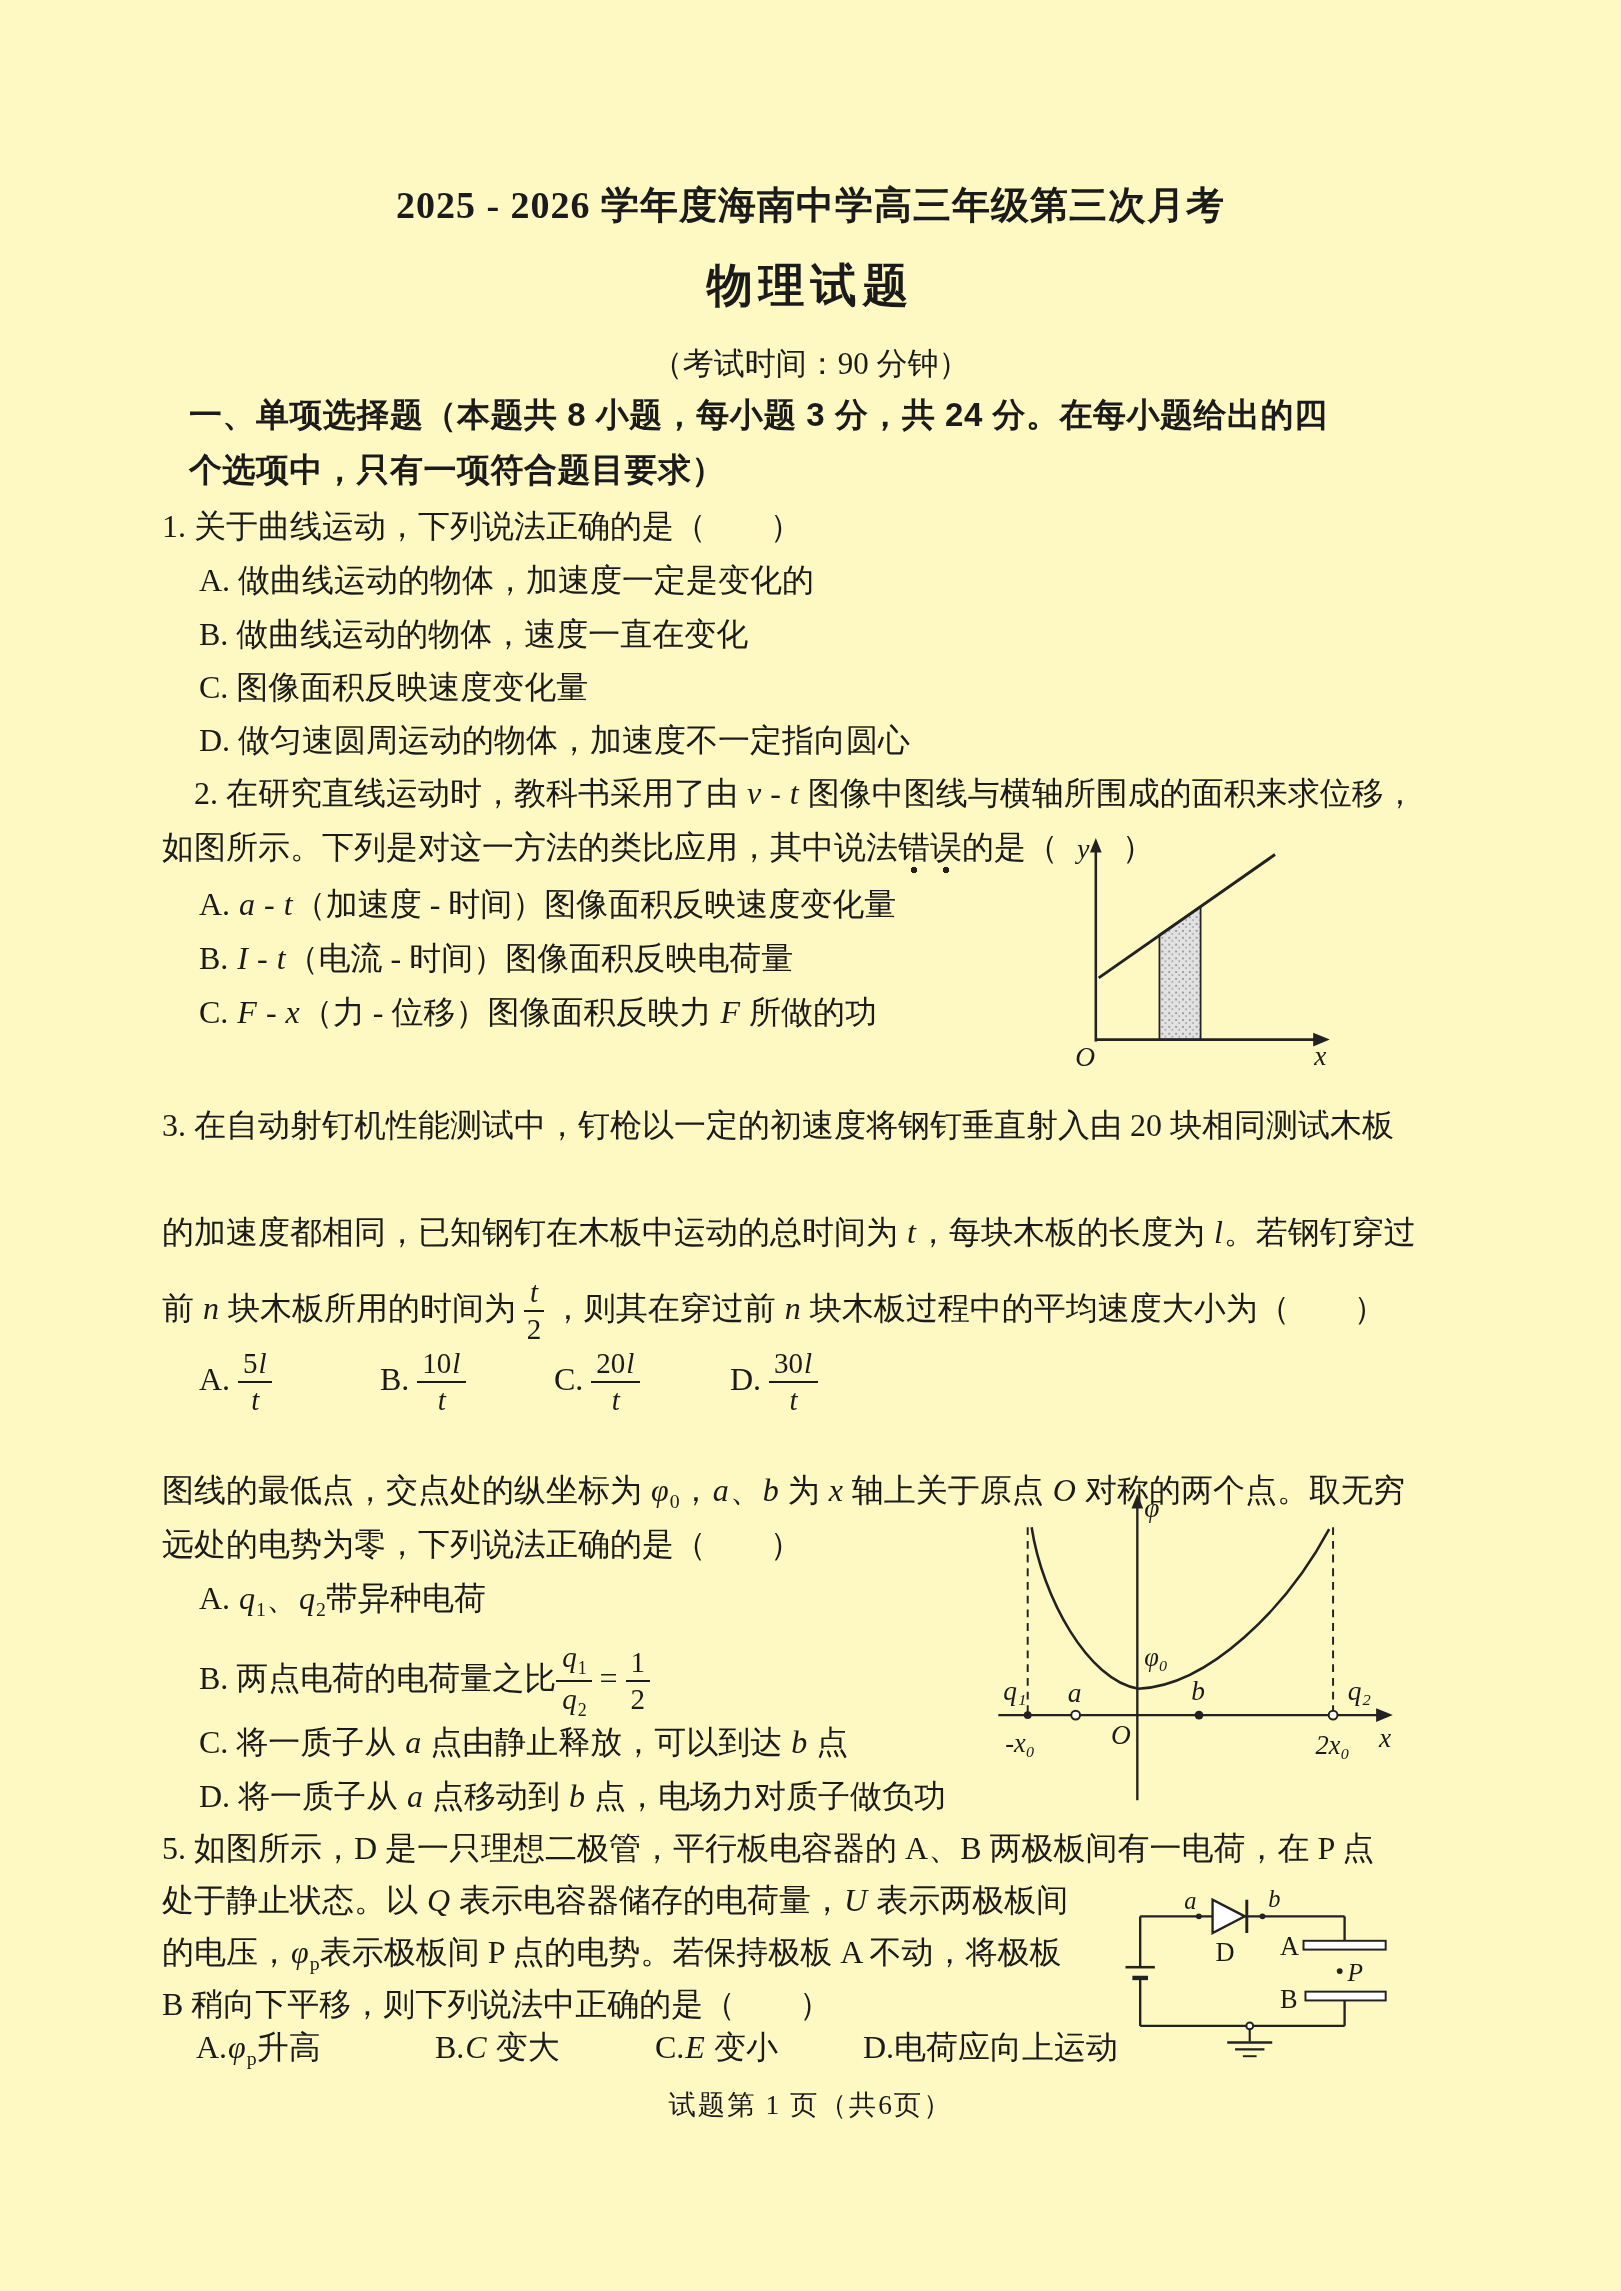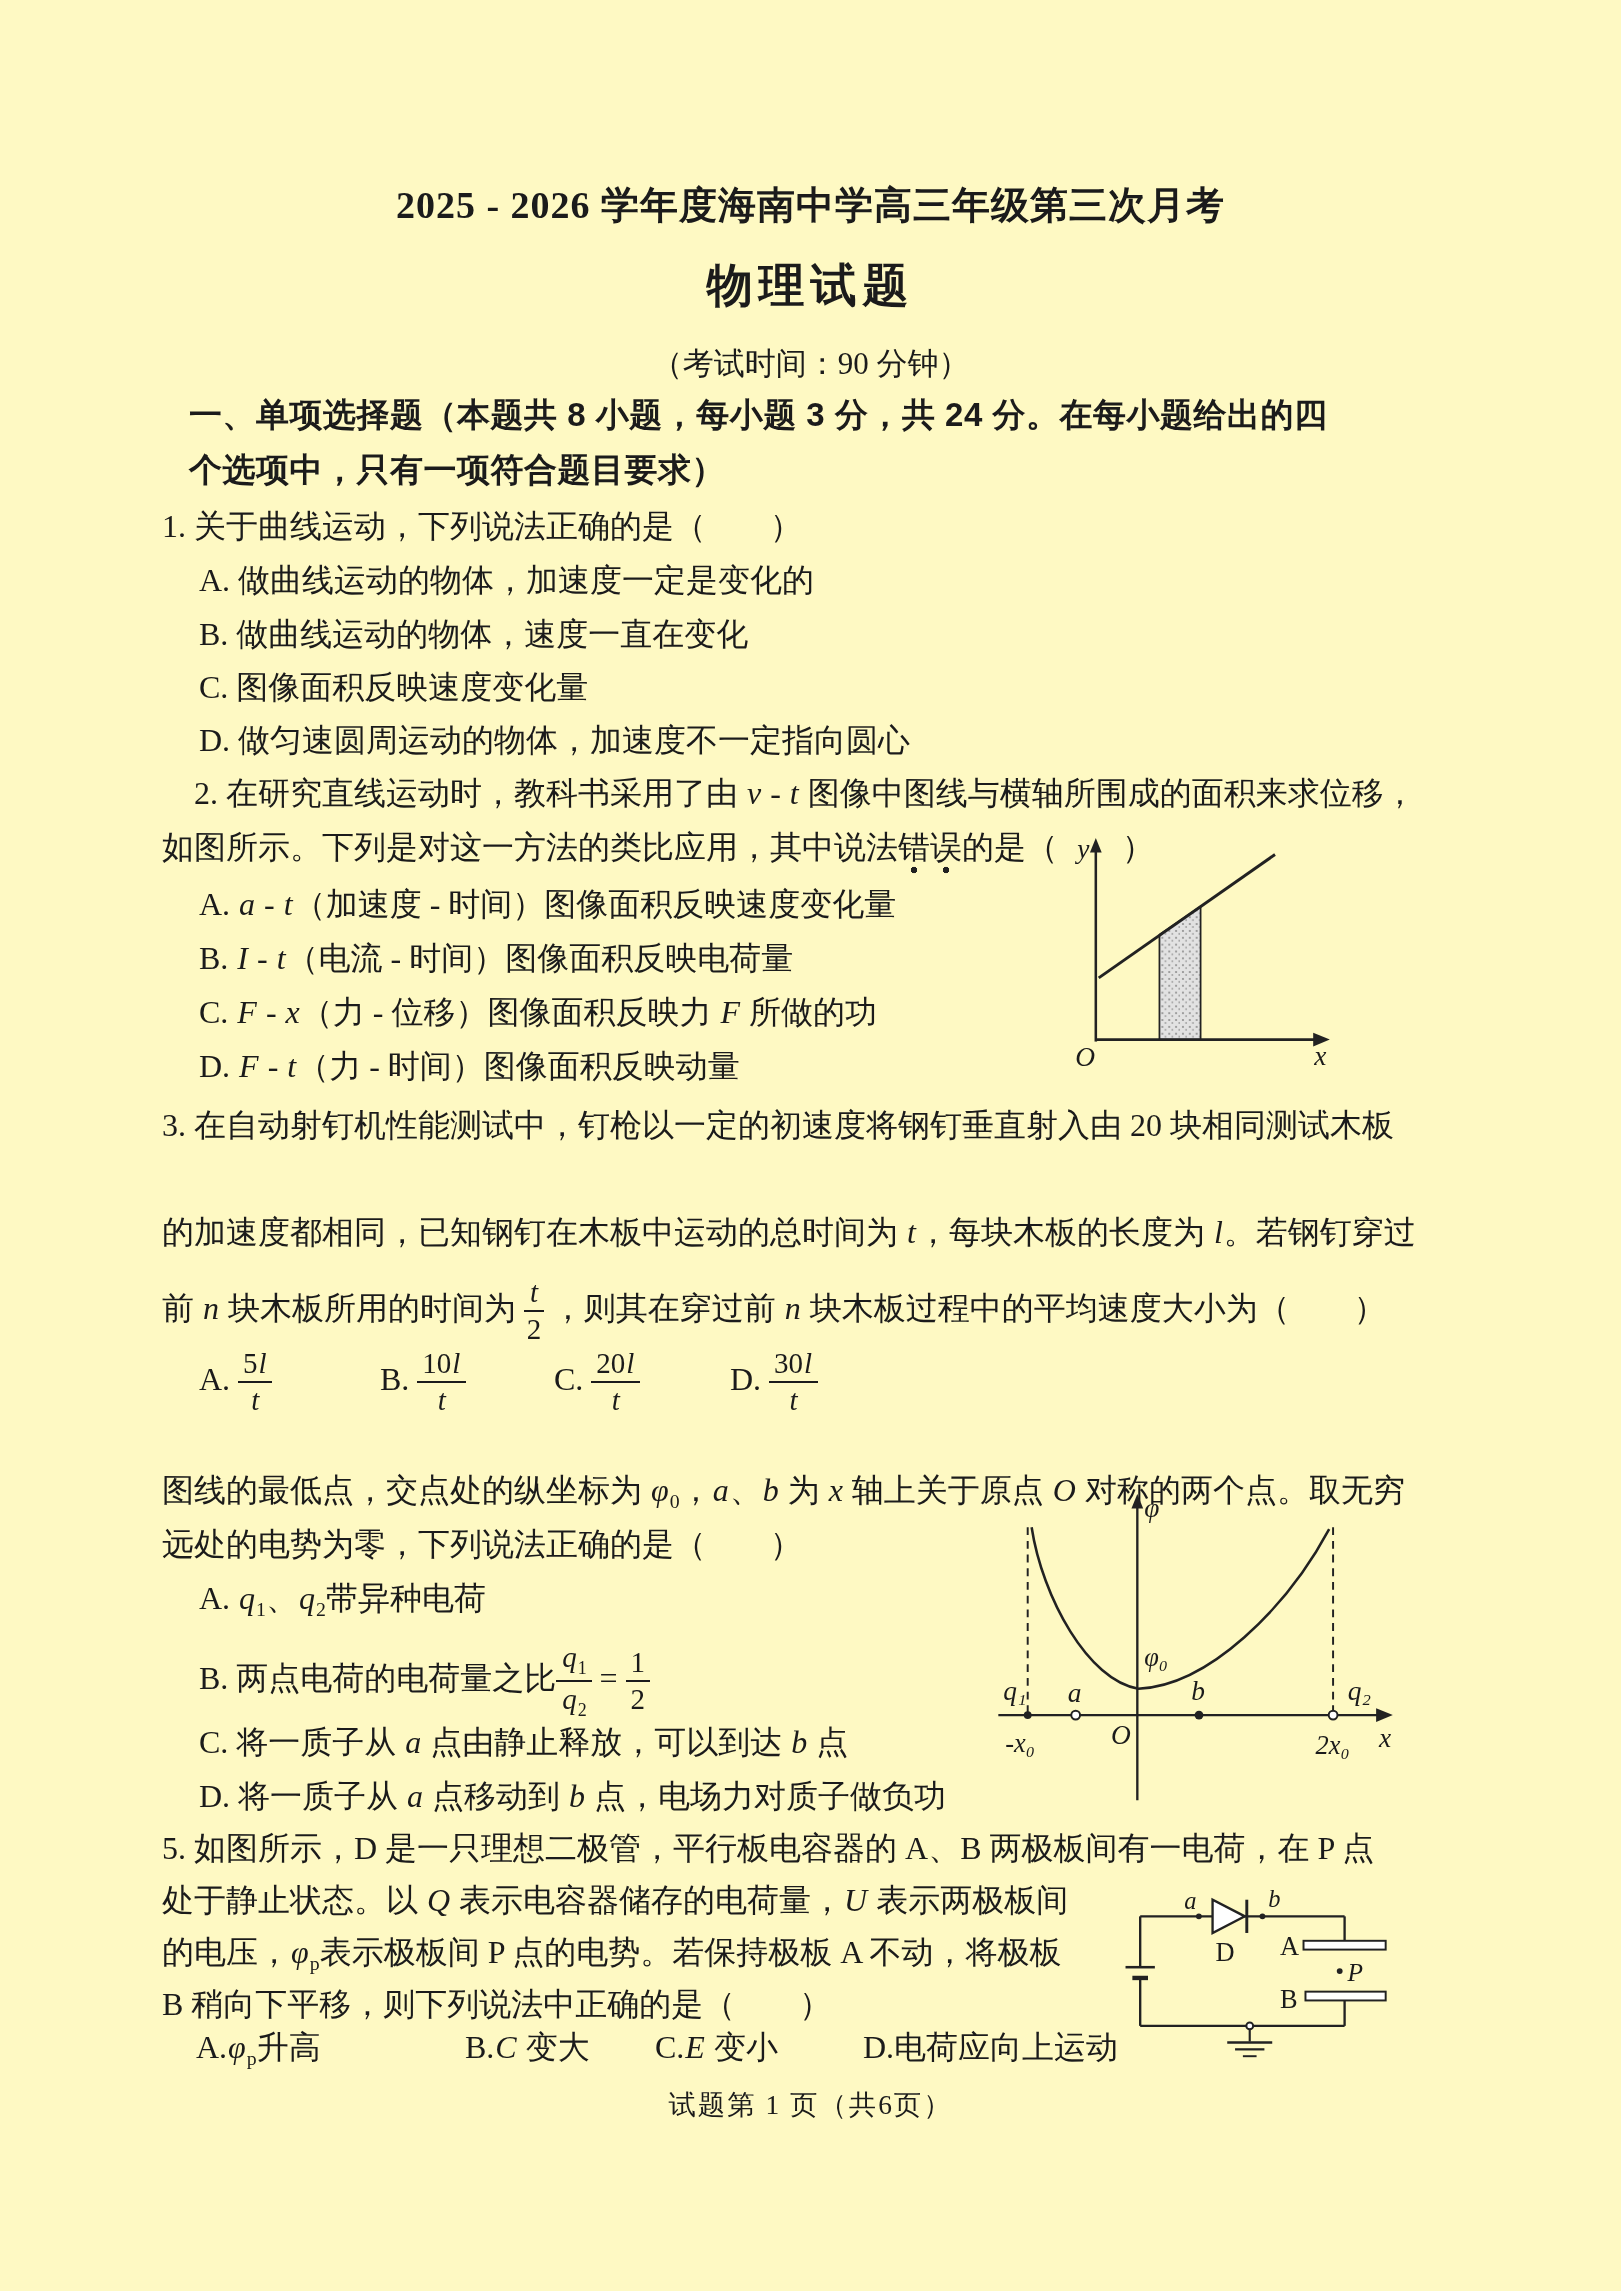--- a/index.html
+++ b/index.html
@@ -45,21 +45,20 @@
   <div class="ln opt" style="top:560px;left:199px;">A. 做曲线运动的物体，加速度一定是变化的</div>
   <div class="ln opt" style="top:614px;left:199px;">B. 做曲线运动的物体，速度一直在变化</div>
   <div class="ln opt" style="top:667px;left:199px;">C. 图像面积反映速度变化量</div>
   <div class="ln opt" style="top:720px;left:199px;">D. 做匀速圆周运动的物体，加速度不一定指向圆心</div>
 
   <div class="ln" style="top:773px;left:162px;margin-left:32px;">2. 在研究直线运动时，教科书采用了由 <i>v</i> - <i>t</i> 图像中图线与横轴所围成的面积来求位移，</div>
   <div class="ln" style="top:827px;left:162px;"><span>如图所示。下列是对这一方法的类比应用，其中说法</span><span class="emph">错误</span><span>的是（　　）</span></div>
   <div class="ln opt" style="top:884px;left:199px;">A. <i>a</i> - <i>t</i>（加速度 - 时间）图像面积反映速度变化量</div>
   <div class="ln opt" style="top:938px;left:199px;">B. <i>I</i> - <i>t</i>（电流 - 时间）图像面积反映电荷量</div>
   <div class="ln opt" style="top:992px;left:199px;">C. <i>F</i> - <i>x</i>（力 - 位移）图像面积反映力 <i>F</i> 所做的功</div>
-  <div class="ln opt" style="top:1046px;left:199px;">D. <i>F</i> - <i>t</i>（力 - 时间）图像面积反映动量</div>
 
   <svg class="fig" style="left:1071px;top:833px;" width="267" height="235" viewBox="0 0 272 240">
     <defs>
       <pattern id="stip" width="7" height="7" patternUnits="userSpaceOnUse">
         <rect width="7" height="7" fill="#e2e2e2"></rect>
         <circle cx="2" cy="2" r="1.1" fill="#8d8d8d"></circle>
         <circle cx="5.2" cy="5" r="0.9" fill="#9d9d9d"></circle>
       </pattern>
     </defs>
     <polygon points="90,211 90,104 132,75 132,211" fill="url(#stip)" stroke="#222" stroke-width="1.8"></polygon>
@@ -110,21 +109,21 @@
     <text x="10" y="268" font-size="27" font-style="italic">-x₀</text>
     <text x="327" y="270" font-size="27" font-style="italic">2x₀</text>
     <text x="392" y="263" font-size="28" font-style="italic">x</text>
   </svg>
 
   <div class="ln" style="top:1828px;left:162px;">5. 如图所示，D 是一只理想二极管，平行板电容器的 A、B 两极板间有一电荷，在 P 点</div>
   <div class="ln" style="top:1880px;left:162px;">处于静止状态。以 <i>Q</i> 表示电容器储存的电荷量，<i>U</i> 表示两极板间</div>
   <div class="ln" style="top:1932px;left:162px;">的电压，<i>φ</i><sub>p</sub>表示极板间 P 点的电势。若保持极板 A 不动，将极板</div>
   <div class="ln" style="top:1984px;left:162px;">B 稍向下平移，则下列说法中正确的是（　　）</div>
   <div class="ln opt" style="top:2027px;left:196px;">A.<i>φ</i><sub>p</sub>升高</div>
-  <div class="ln opt" style="top:2027px;left:465px;">B.<i>C</i> 变大</div>
+  <div class="ln opt" style="top:2027px;left:435px;">B.<i>C</i> 变大</div>
   <div class="ln opt" style="top:2027px;left:655px;">C.<i>E</i> 变小</div>
   <div class="ln opt" style="top:2027px;left:863px;">D.电荷应向上运动</div>
 
   <svg class="fig" style="left:1125px;top:1887px;" width="270" height="178" viewBox="0 0 275 182">
 
     <line x1="15" y1="30" x2="224" y2="30" stroke="#222" stroke-width="2.4"></line>
     <line x1="15" y1="30" x2="15" y2="81" stroke="#222" stroke-width="2.4"></line>
     <line x1="15" y1="94" x2="15" y2="142" stroke="#222" stroke-width="2.4"></line>
     <line x1="15" y1="142" x2="224" y2="142" stroke="#222" stroke-width="2.4"></line>
     <line x1="224" y1="30" x2="224" y2="55" stroke="#222" stroke-width="2.4"></line>

